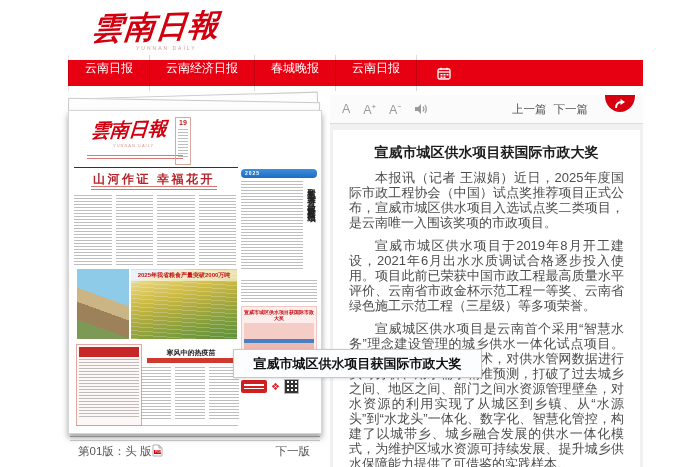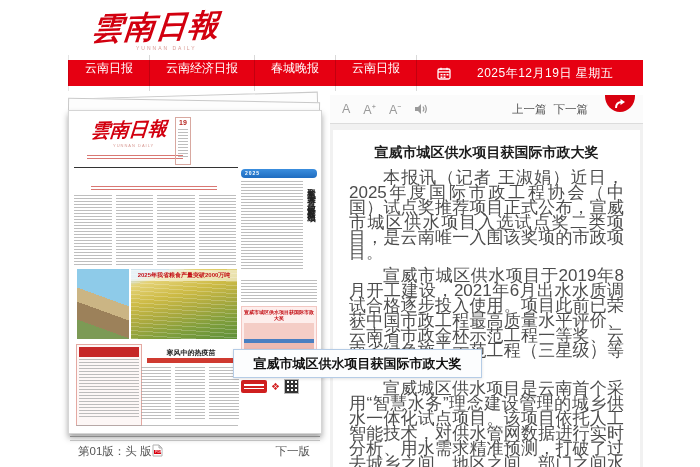--- a/index.html
+++ b/index.html
@@ -109,21 +109,21 @@
            padding:0 6px 0 12px;}
   .fontbtn{color:#9a9a9a;font-size:12.5px;margin-right:13px;cursor:pointer;}
   .speaker{display:inline-flex;align-items:center;cursor:pointer;margin-right:8px;}
   .tb-spacer{flex:1;}
   .tb-link{color:#555;font-size:11.5px;cursor:pointer;margin-right:7px;}
   .back-btn{width:30px;height:17px;background:#d8000f;border-radius:0 0 16px 16px / 0 0 17px 17px;
             display:flex;align-items:center;justify-content:center;cursor:pointer;margin-left:10px;
             margin-right:2px;align-self:flex-start;margin-top:0;}
   .article-card{position:absolute;left:3px;right:3px;top:35px;bottom:0;background:#fff;overflow:hidden;}
   .article-title{margin:14px 10px 4px;text-align:center;font-size:14px;font-weight:bold;color:#1c1c1c;}
-  .article-card p{margin:8px 16px;font-size:17px;line-height:15px;color:#4c4c4c;
+  .article-card p{margin:8px 16px;font-size:13px;line-height:15px;color:#4c4c4c;
                   text-align:justify;text-indent:2em;}
 
   
   .tooltip{position:absolute;left:233px;top:349px;width:247px;height:27px;background:#fcfdfe;
            border:1px solid #b5cce6;box-shadow:0 1px 3px rgba(0,0,0,.12);z-index:50;
            display:flex;align-items:center;justify-content:center;
            font-size:13px;font-weight:bold;color:#111;white-space:nowrap;}
 </style>
 </head>
 <body>
@@ -146,40 +146,40 @@
           <line x1="1" y1="5" x2="13" y2="5" stroke="#fff" stroke-width="1.3"></line>
           <line x1="4" y1="0.8" x2="4" y2="3" stroke="#fff" stroke-width="1.3"></line>
           <line x1="10" y1="0.8" x2="10" y2="3" stroke="#fff" stroke-width="1.3"></line>
           <rect x="3.5" y="7" width="2" height="1.5" fill="#fff"></rect>
           <rect x="6.5" y="7" width="2" height="1.5" fill="#fff"></rect>
           <rect x="9.5" y="7" width="2" height="1.5" fill="#fff"></rect>
           <rect x="3.5" y="9.5" width="2" height="1.5" fill="#fff"></rect>
           <rect x="6.5" y="9.5" width="2" height="1.5" fill="#fff"></rect>
         </svg>
     </span>
-    <span class="nav-date">2025年12月19日 星期五</span>
   </nav>
 
   <div class="leftcol">
     <div class="sheet s1"></div>
     <div class="sheet s2"></div>
 
     <div class="front-page">
       <div class="np-mast-cn">雲南日報</div>
       <div class="np-mast-en">YUNNAN DAILY</div>
       <div class="np-mast-tag fl-red"></div>
 
       <div class="np-day-box">
         <div class="np-day">19</div>
         <div class="np-day-lines fl"></div>
       </div>
 
 
       <div class="np-divider"></div>
 
+      <div class="np-main-headline">山河作证 幸福花开</div>
       <div class="np-sub fl-red"></div>
       <div class="np-body1 np-cols">
         <div class="fl" style="height:72px;"></div>
           <div class="fl" style="height:72px;"></div>
         <div class="fl" style="height:72px;"></div>
           <div class="fl" style="height:72px;"></div>
       </div>
 
       <div class="np-photos">
         <div class="np-photo-a"></div>

